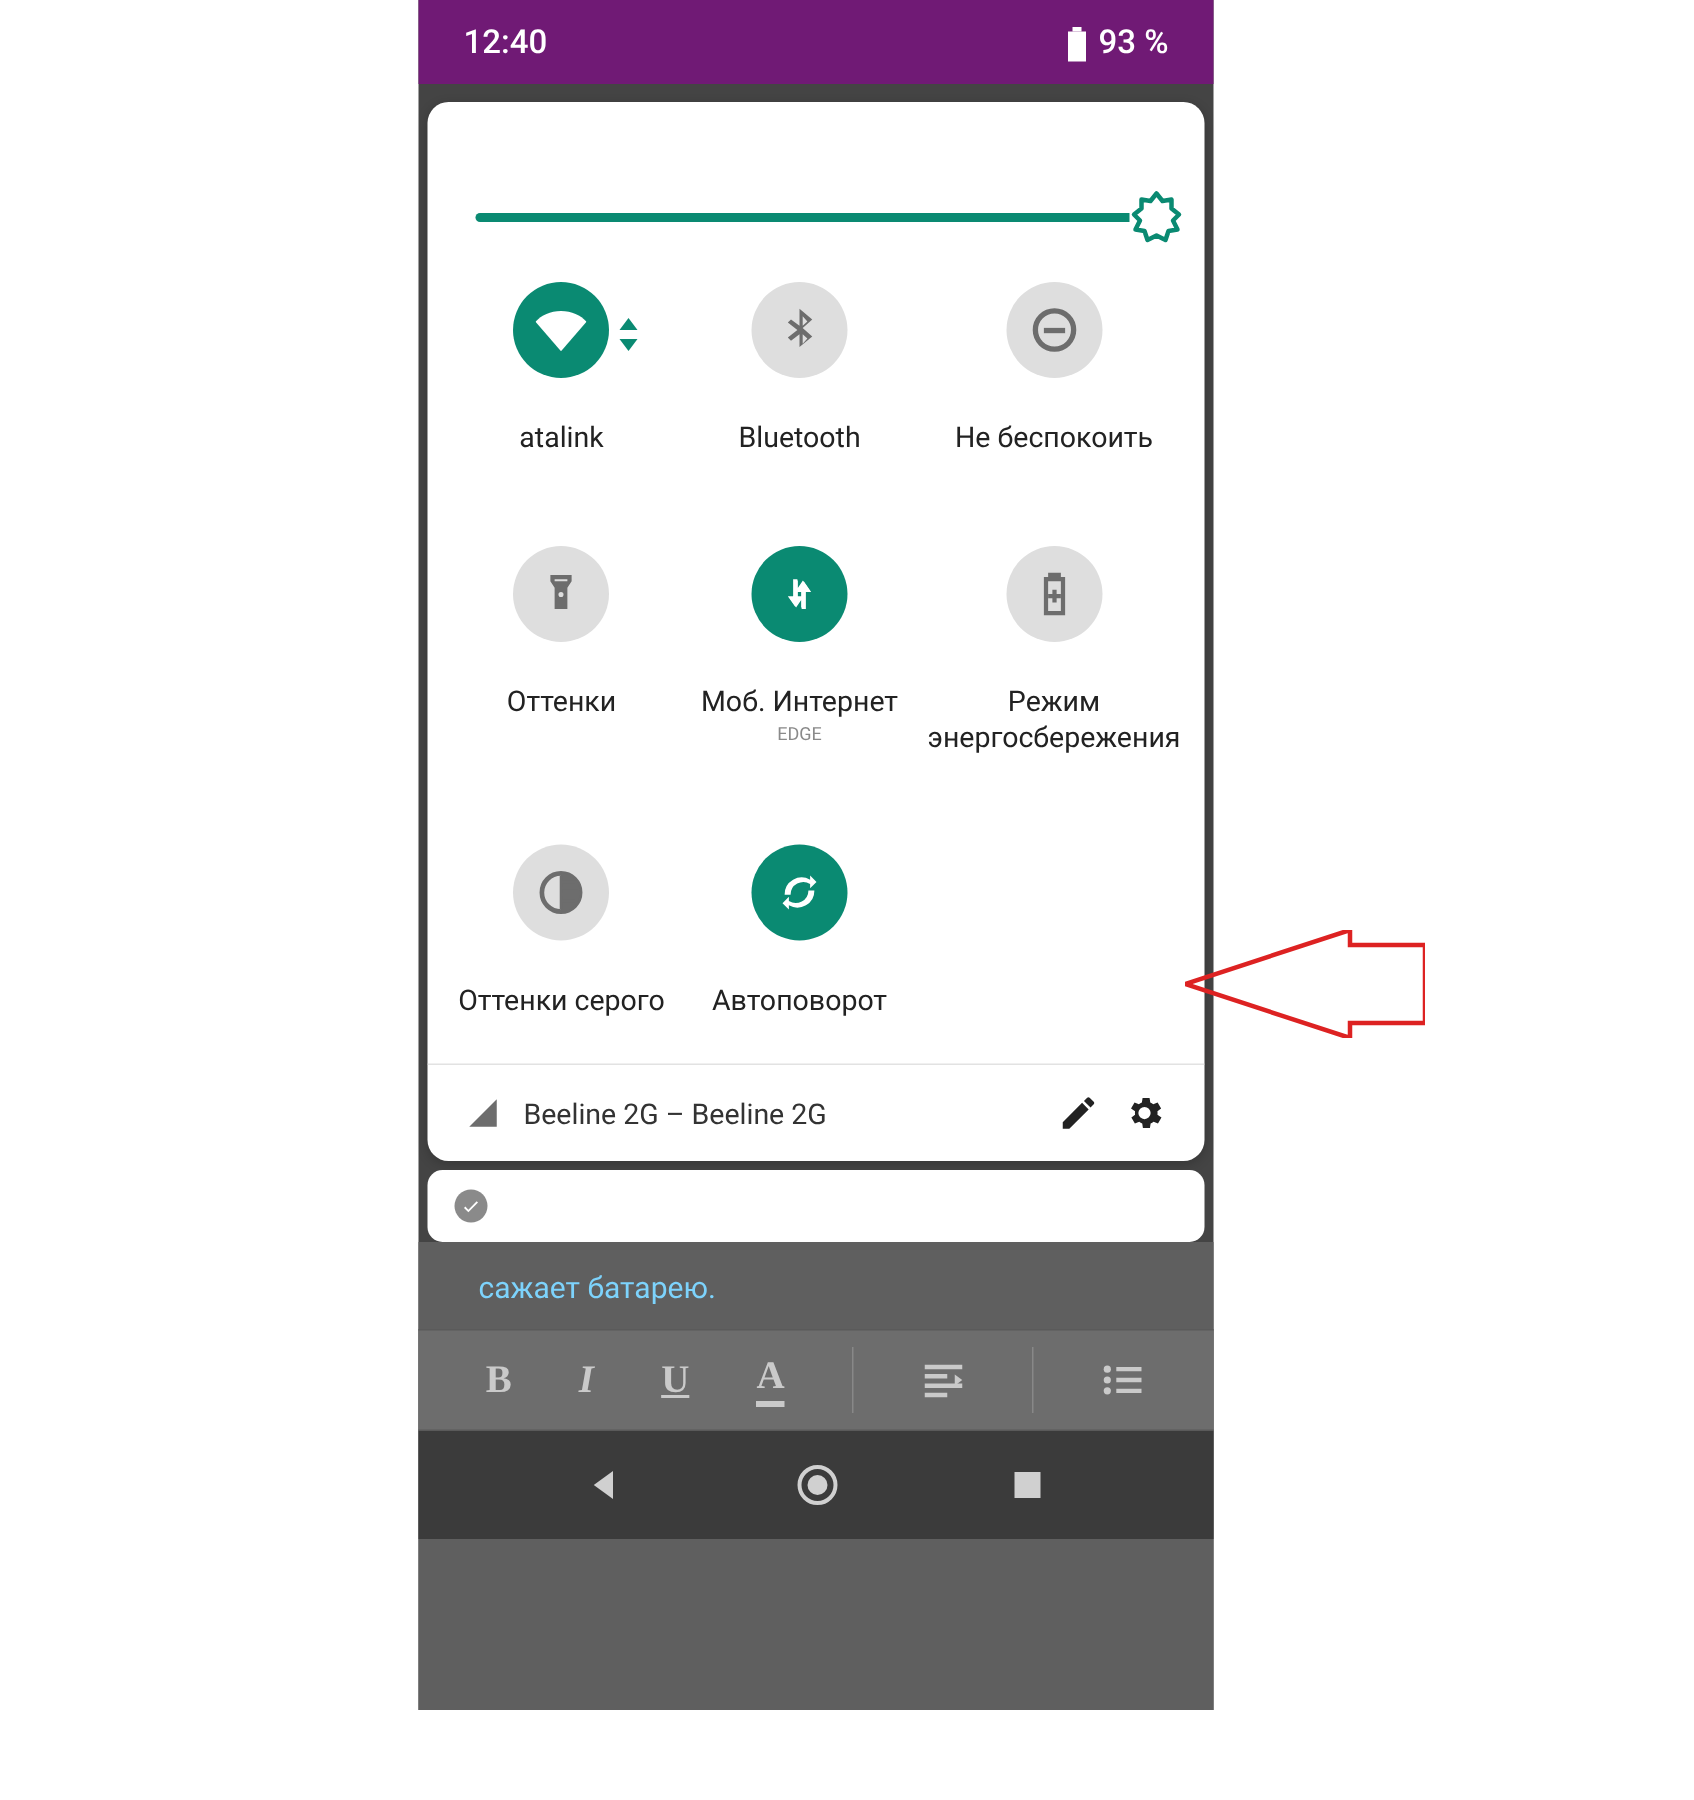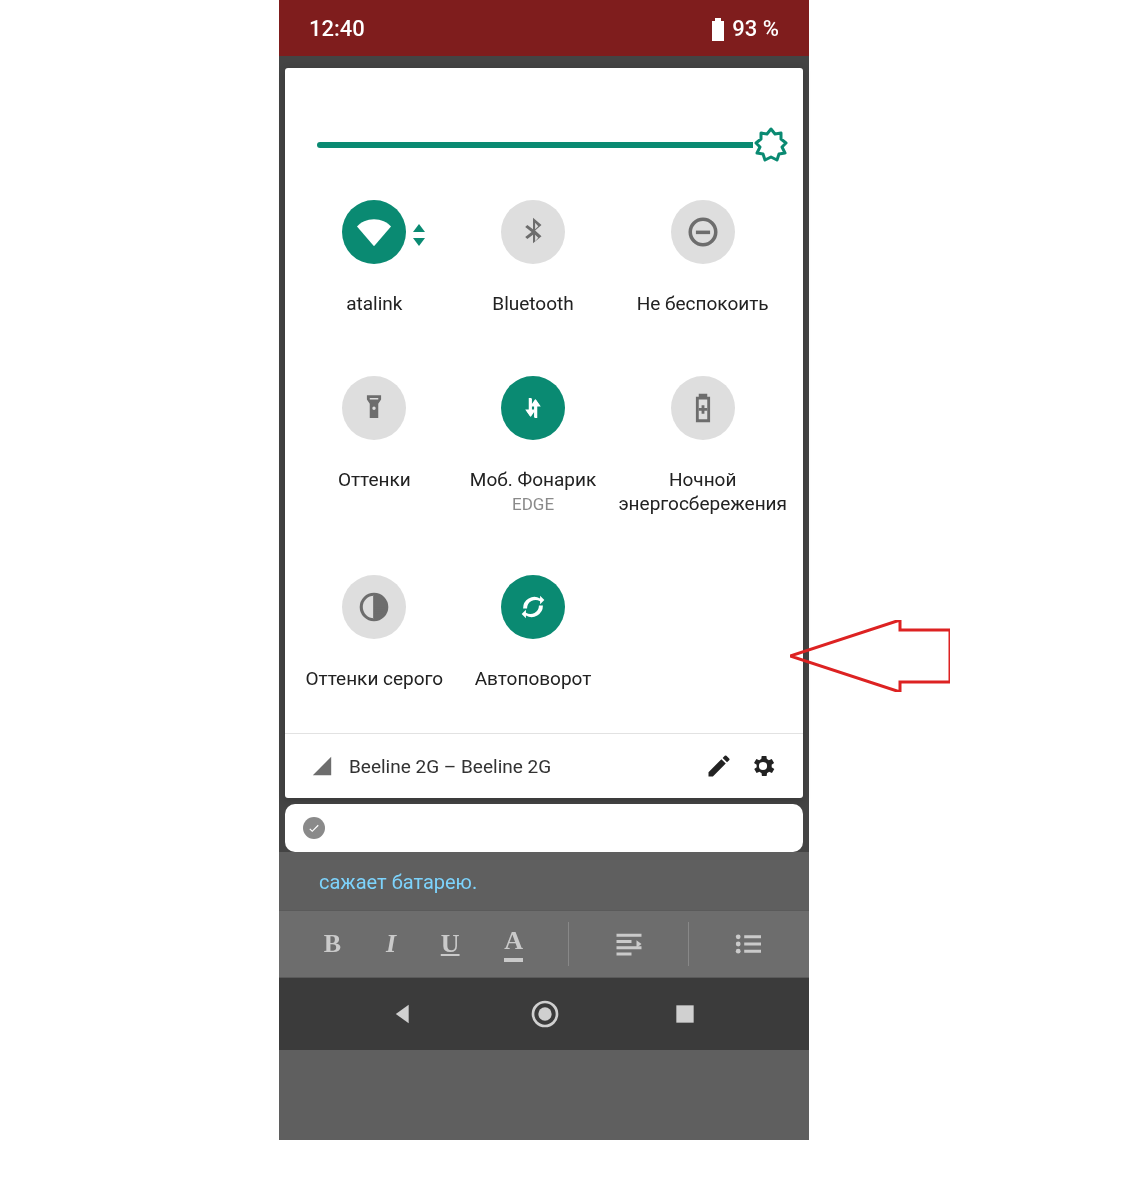--- a/index.html
+++ b/index.html
@@ -17,21 +17,21 @@
     top: 0;
     width: 530px;
     height: 1140px;
     background: #444;
     display: flex;
     flex-direction: column;
   }
   
   .statusbar {
     height: 56px;
-    background: #7f1d1d;
+    background: #701a75;
     color: #fff;
     display: flex;
     align-items: center;
     justify-content: space-between;
     padding: 0 30px;
     font-size: 22px;
     font-weight: 500;
   }
   .status-right { display: flex; align-items: flex-end; gap: 8px; }
   .battery-icon {
@@ -43,26 +43,25 @@
     content: "";
     position: absolute;
     top: -3px; left: 3px;
     width: 6px; height: 3px;
     background: #fff;
   }
   
   .qs-panel {
     margin: 12px 6px 0 6px;
     background: #fff;
-    border-radius: 3px;
+    border-radius: 14px;
     box-shadow: 0 2px 8px rgba(0,0,0,.2);
     display: flex;
     flex-direction: column;
     overflow: hidden;
-    gap: 12px;
   }
   .brightness {
     padding: 74px 32px 10px 32px;
     position: relative;
   }
   .brightness-track {
     position: relative;
     height: 6px;
     background: #0a8a72;
     border-radius: 3px;
@@ -103,21 +102,21 @@
   .tile-circle.on { background: #0a8a72; }
   .tile-circle.off { background: #dedede; }
   .tile-circle svg { width: 34px; height: 34px; }
   .tile-label {
     font-size: 19px;
     color: #222;
     line-height: 1.25;
     padding: 0 6px;
   }
   .tile-sub {
-    font-size: 17px;
+    font-size: 12px;
     color: #8a8a8a;
     margin-top: 2px;
   }
   .wifi-chevron {
     position: absolute;
     top: 24px;
     right: 28px;
     color: #0a8a72;
   }
   .qs-footer {
@@ -271,32 +270,32 @@
         <div class="tile-circle on">
           <svg viewBox="0 0 24 24">
               <path fill="#fff" d="M9 4l0 10-3 0 4 6 4-6-3 0 0-10zM15 20l0-10 3 0-4-6-4 6 3 0 0 10z" transform="scale(0.8) translate(3 3)"></path>
             <path fill="#fff" d="M8 6v9H6l3.5 5L13 15h-2V6H8zM16 18V9h2l-3.5-5L11 9h2v9h3z" opacity="0"></path>
             <g fill="#fff">
                 <path d="M9 5v8H6.5L10 18l3.5-5H11V5H9z"></path>
                 <path d="M15 19v-8h2.5L14 6l-3.5 5H13v8h2z"></path>
               </g>
           </svg>
         </div>
-        <div class="tile-label">Моб. Фонарик</div>
+        <div class="tile-label">Моб. Интернет</div>
         <div class="tile-sub">EDGE</div>
       </div>
 
       <div class="tile">
         <div class="tile-circle off">
           <svg viewBox="0 0 24 24">
               <path fill="none" stroke="#6d6d6d" stroke-width="2" d="M8 5h8v16H8zM10 3h4v2h-4z"></path>
               <path fill="#6d6d6d" d="M11 10h2v2h2v2h-2v2h-2v-2H9v-2h2z"></path>
             </svg>
         </div>
-        <div class="tile-label">Ночной энергосбережения</div>
+        <div class="tile-label">Режим энергосбережения</div>
       </div>
 
       <div class="tile">
         <div class="tile-circle off">
           <svg viewBox="0 0 24 24">
               <circle cx="12" cy="12" r="9" fill="none" stroke="#6d6d6d" stroke-width="2.2"></circle>
               <path fill="#6d6d6d" d="M12 3a9 9 0 010 18z"></path>
               <path stroke="#6d6d6d" stroke-width="1.2" d="M12 4v16M12 7h7M12 10h8M12 13h8M12 16h7"></path>
             </svg>
         </div>

